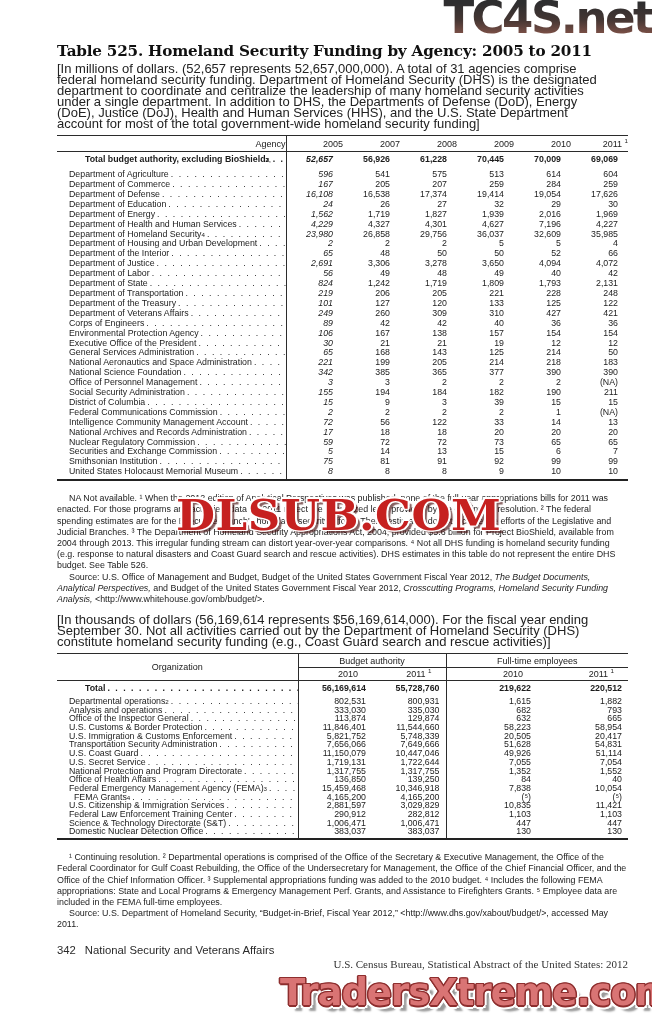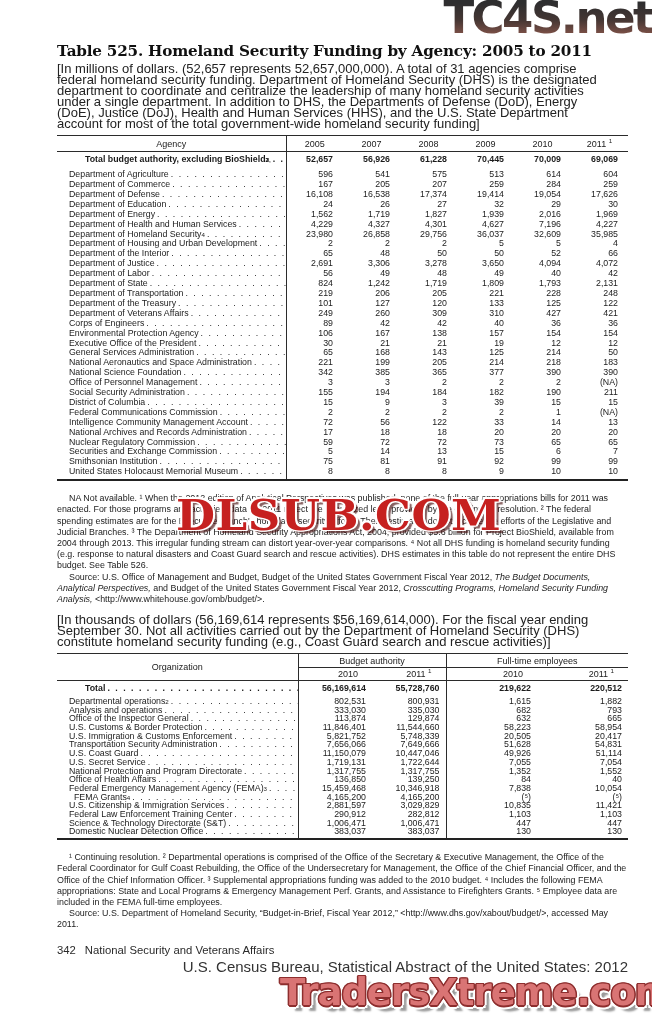--- a/index.html
+++ b/index.html
@@ -19,27 +19,27 @@
     font-size:15.2px; line-height:18.2px;
     font-weight:bold; color:#101010; letter-spacing:-0.2px;
   }
   p.note { font-size:13px; line-height:11px; margin:3px 0 6px; width:556px; color:#222; }
 
   table.tbl { border-collapse:collapse; table-layout:fixed; width:571px; color:#1b1b1b; }
   table.tbl { font-size:8.8px; }
   .tbl th { font-weight:normal; font-size:9px; color:#1b1b1b; }
   .tbl525 { border-top:1.6px solid #2b2b2b; border-bottom:2.4px solid #222; }
   .tbl526 { border-top:1.6px solid #2b2b2b; border-bottom:2.4px solid #222; }
-  .tbl525 thead th { border-bottom:1.2px solid #2b2b2b; height:16px; vertical-align:middle; text-align:center; }
+  .tbl525 thead th { border-bottom:1.2px solid #2b2b2b; height:16px; vertical-align:middle; text-align:right; }
   .tbl526 thead th { vertical-align:middle; text-align:center; height:14px; }
   .tbl526 thead { border-bottom:1.6px solid #2b2b2b; }
   .tbl526 th.grp { border-bottom:1px solid #2b2b2b; }
   .tbl526 th.year-h { text-align:right; padding-right:14px; height:13px; }
   .vl { border-left:1px solid #2b2b2b; }
-  .tbl525 td.c0 { border-left:1px solid #2b2b2b; }
+  .tbl525 td.c0 { border-left:1px solid #2b2b2b;font-style:italic; }
   .tbl526 td.c0, .tbl526 td.c2 { border-left:1px solid #2b2b2b; }
 
   .tbl525 tbody td { line-height:9.9px; vertical-align:baseline; }
   .tbl526 tbody td { line-height:8.7px; vertical-align:baseline; }
   td.lbl .cellflex { display:flex; align-items:baseline; }
   td.lbl .txt { white-space:nowrap; padding-left:12px; }
   tr.bold td.lbl .txt { padding-left:28px; }
   td.lbl.ind .txt { padding-left:17px; }
   td.lbl .dots { flex:1 1 auto; overflow:hidden; white-space:nowrap; letter-spacing:1.5px; padding-left:2px; }
   td.num { text-align:right; padding-right:10px; }
@@ -51,21 +51,21 @@
   .tbl525 tbody tr:last-child td, .tbl526 tbody tr:last-child td { padding-bottom:2px; }
 
   sup { font-size:6.2px; line-height:0; vertical-align:super; }
 
   p.fn { font-size:8.9px; line-height:11.2px; text-indent:12px; margin-top:12px; color:#222; width:571px; }
   p.fn.src { margin-top:0; }
   .sect526 { margin-top:9px; }
 
   .page-footer { position:absolute; left:57px; top:944px; font-size:11.3px; color:#2a2a2a; }
   .page-footer .pnum { margin-right:9px; }
-  .census-line { position:absolute; right:24px; top:958px; font-size:15px; color:#333; }
+  .census-line { position:absolute; right:24px; top:958px; font-size:11px; color:#333;font-family:Liberation Serif, serif; }
 
   .wm-top {
     position:absolute; top:-5px; right:0;
     font-family:"DejaVu Sans", sans-serif; font-weight:bold;
     font-size:45px; letter-spacing:-2.5px; line-height:1;
     background:linear-gradient(180deg,#2e2e2f 18%, #443633 55%, #8a574c 95%);
     -webkit-background-clip:text; background-clip:text; color:transparent;
   }
   .wm-mid {
     position:absolute; left:176px; top:492px;

